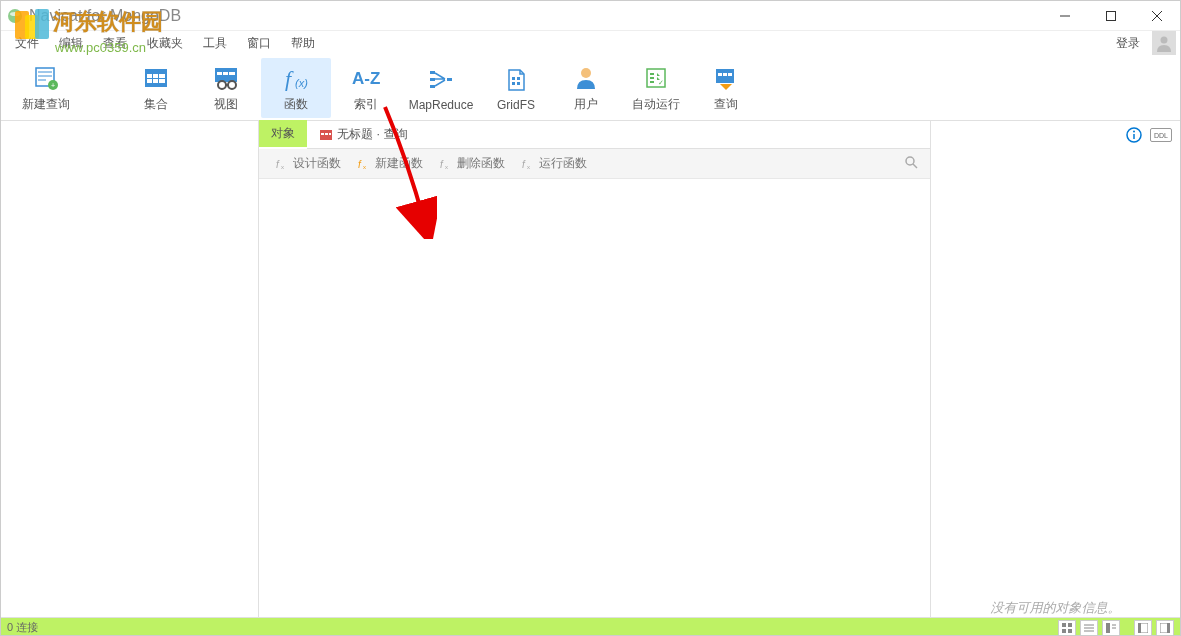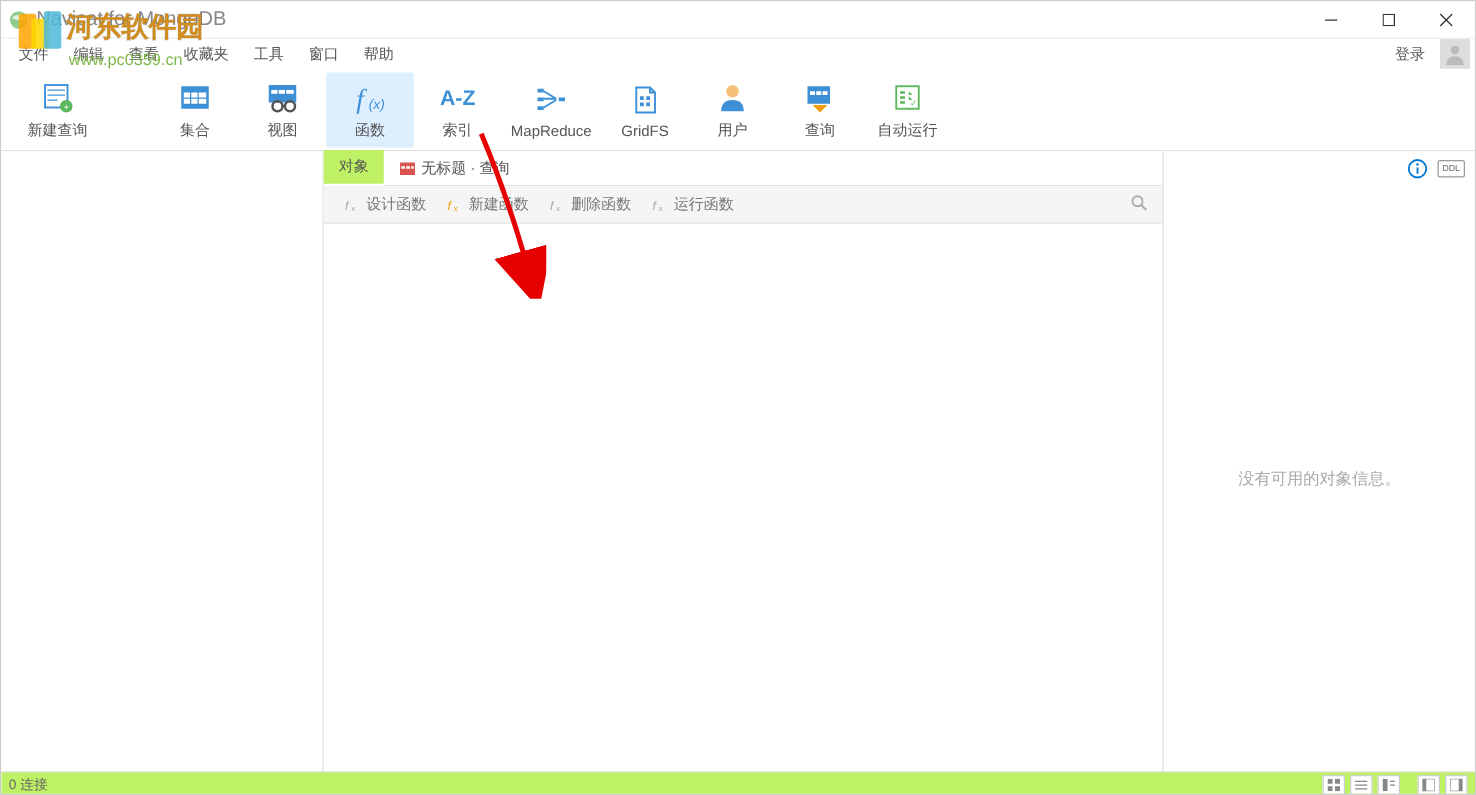--- a/index.html
+++ b/index.html
@@ -48,21 +48,21 @@
     
     
     .func-toolbar { height: 30px; display: flex; align-items: center; background: #f5f5f5; padding: 0 8px; border-bottom: 1px solid #e8e8e8; }
     .func-btn { display: flex; align-items: center; gap: 4px; padding: 3px 8px; cursor: pointer; font-size: 12px; color: #777; }
     .func-spacer { flex: 1; }
     .search-icon { color: #aaa; cursor: pointer; padding: 4px; }
     
     
     .right-header { height: 28px; display: flex; align-items: center; justify-content: flex-end; padding: 0 8px; gap: 6px; }
     .right-icon-btn { width: 20px; height: 20px; display: flex; align-items: center; justify-content: center; cursor: pointer; color: #0078d4; border-radius: 2px; }
-    .right-content { flex: 1; display: flex; align-items: center; justify-content: center; }
+    .right-content { flex: 1; display: flex; align-items: flex-end; justify-content: center; font-style: italic; }
     .empty-text { color: #aaa; font-size: 13px; }
     
     
     .status-bar { height: 20px; display: flex; align-items: center; background: #bef264; border-top: 1px solid #e0e0e0; padding: 0 6px; font-size: 11px; color: #666; }
     .status-spacer { flex: 1; }
     .status-icons { display: flex; gap: 4px; align-items: center; }
     .status-icon-btn { width: 18px; height: 16px; display: flex; align-items: center; justify-content: center; cursor: pointer; border: 1px solid #ccc; background: #fff; }
     
     
     .red-arrow { position: absolute; top: 98px; left: 376px; pointer-events: none; z-index: 20; }
@@ -220,39 +220,39 @@
       <svg width="28" height="28" viewBox="0 0 28 28">
           <circle cx="14" cy="9" r="5" fill="#f4c07a"></circle>
           <path d="M5 25 Q5 16 14 16 Q23 16 23 25 Z" fill="#3d8fd6"></path>
         </svg>
     </div>
     <span class="tool-label">用户</span>
   </div>
   <div class="tool-btn">
     <div class="tool-icon">
       <svg width="28" height="28" viewBox="0 0 28 28">
+          <rect x="5" y="5" width="18" height="18" fill="none" stroke="#5cb85c" stroke-width="1.5"></rect>
+          <path d="M8 10 L12 10 M8 14 L12 14 M8 18 L12 18" stroke="#5cb85c" stroke-width="2"></path>
+          <path d="M15 9 L18 12 L15 12 Z M15 13 L18 16 L15 16 Z" fill="#5cb85c"></path>
+          <text x="16" y="21" font-size="7" fill="#5cb85c">✓</text>
+        </svg>
+    </div>
+    <span class="tool-label">自动运行</span>
+  </div>
+  <div class="tool-btn">
+    <div class="tool-icon">
+      <svg width="28" height="28" viewBox="0 0 28 28">
           <rect x="4" y="5" width="18" height="14" fill="#3d8fd6"></rect>
           <rect x="6" y="9" width="4" height="3" fill="#fff"></rect>
           <rect x="11" y="9" width="4" height="3" fill="#fff"></rect>
           <rect x="16" y="9" width="4" height="3" fill="#fff"></rect>
           <path d="M8 20 L20 20 L14 26 Z" fill="#f39c12"></path>
         </svg>
     </div>
     <span class="tool-label">查询</span>
-  </div>
-  <div class="tool-btn">
-    <div class="tool-icon">
-      <svg width="28" height="28" viewBox="0 0 28 28">
-          <rect x="5" y="5" width="18" height="18" fill="none" stroke="#5cb85c" stroke-width="1.5"></rect>
-          <path d="M8 10 L12 10 M8 14 L12 14 M8 18 L12 18" stroke="#5cb85c" stroke-width="2"></path>
-          <path d="M15 9 L18 12 L15 12 Z M15 13 L18 16 L15 16 Z" fill="#5cb85c"></path>
-          <text x="16" y="21" font-size="7" fill="#5cb85c">✓</text>
-        </svg>
-    </div>
-    <span class="tool-label">自动运行</span>
   </div>
 </div>
 
 <div class="main-area">
   <div class="left-sidebar"></div>
 
   <div class="center-panel">
     <div class="tab-bar">
       <div class="tab active">
         <span>对象</span>

